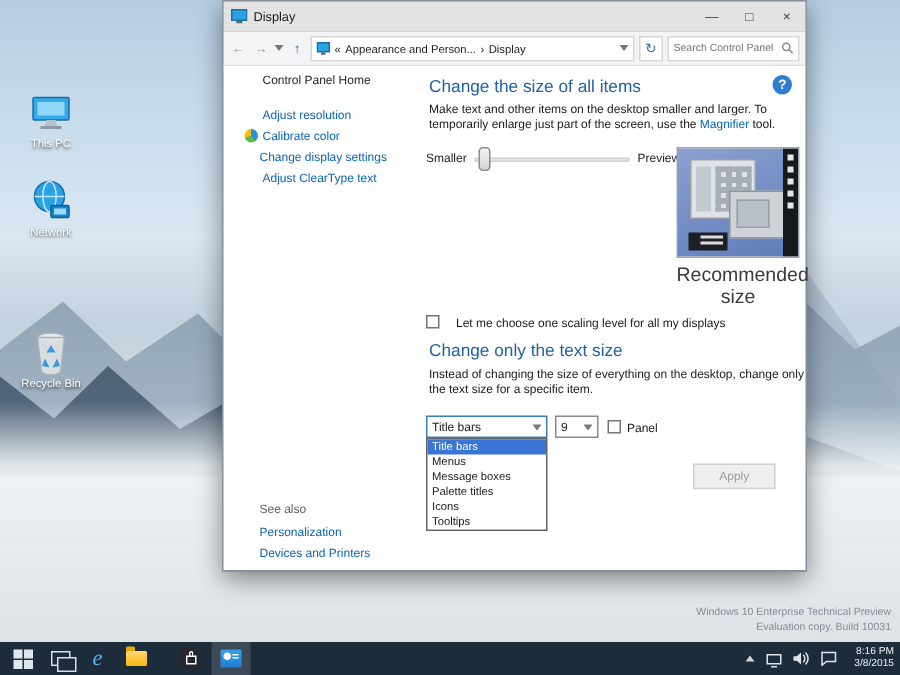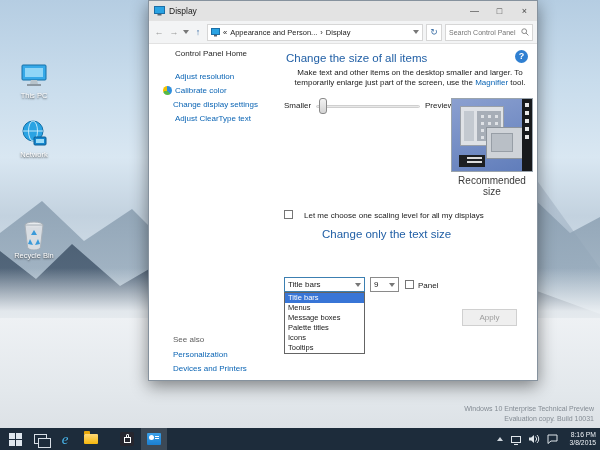--- a/index.html
+++ b/index.html
@@ -64,44 +64,44 @@
   .sb-link1 { left:26px; top:28px; } .sb-link2 { left:26px; top:42px; }
   .sb-link3 { left:24px; top:56px; } .sb-link4 { left:26px; top:70px; }
   .cal-icon { left:14px; top:42px; width:9px; height:9px; border-radius:50%;
     background:conic-gradient(#2f8fdd 0 40%, #58b947 40% 70%, #f2c200 70% 100%); }
   .see-title { left:24px; top:291px; color:#5e5e5e; }
   .see-link1 { left:24px; top:306px; } .see-link2 { left:24px; top:320px; }
 
   .helpbtn { right:9px; top:6px; width:13px; height:13px; border-radius:50%;
     background:#2f7fd1; color:#fff; font-size:9px; font-weight:bold; text-align:center; line-height:13px; }
   .h1 { left:137px; top:8px; font-size:11.5px; color:#2260a6; }
-  .p1 { left:137px; top:24px; width:248px; line-height:10px;text-align:center; }
+  .p1 { left:137px; top:24px; width:248px; line-height:10px; }
   .sl-left { left:135px; top:57px; } .sl-right { left:276px; top:57px; }
   .sl-track { left:167px; top:61px; width:104px; height:3px; background:#e8e8e8;
     border:1px solid #cfcfcf; border-radius:2px; }
   .sl-thumb { left:170px; top:54px; width:8px; height:16px; border-radius:3px;
     background:linear-gradient(180deg,#f4f4f4,#d3d3d3); border:1px solid #8a8a8a; }
   .preview { left:302px; top:54px; width:82px; height:74px; border:1px solid #9aa4ad;
     background:linear-gradient(160deg,#8ba0d0,#5f7cba); overflow:hidden; }
   .pv-win1 { position:absolute; left:8px; top:7px; width:44px; height:40px; background:#dfe2e6; border:1px solid #9aa0a8; }
   .pv-grid { position:absolute; left:16px; top:4px; width:24px; height:30px;
     background:repeating-linear-gradient(90deg,#9aa2ac 0 4px,transparent 4px 7px),
                repeating-linear-gradient(180deg,#9aa2ac 0 4px,transparent 4px 7px); opacity:.8; }
   .pv-pane { position:absolute; left:3px; top:4px; width:10px; height:30px; background:#c3c9d0; }
   .pv-win2 { position:absolute; left:34px; top:28px; width:38px; height:32px; background:#cfd3d8; border:1px solid #8d949c; }
   .pv-win2 i { position:absolute; left:4px; top:5px; right:10px; bottom:6px; background:#b9bfc6; border:1px solid #979ea6; display:block; }
   .pv-task { position:absolute; right:0; top:0; width:10px; height:100%; background:#17191c; }
   .pv-task b { display:block; width:4px; height:4px; background:#e8e8e8; margin:4px auto 0; }
   .pv-menu { position:absolute; left:7px; top:56px; width:26px; height:12px; background:#1d1f22; }
   .pv-menu i { display:block; height:2px; background:#dcdcdc; margin:2px 3px 0 8px; }
-  .pv-cap { left:302px; top:131px; width:82px; text-align:center; font-size:10px; color:#3a3a3a; }
+  .pv-cap { left:302px; top:131px; width:82px; text-align:center; font-size:13px; color:#3a3a3a; }
 
   .cb { width:9px; height:9px; background:#fff; border:1px solid #757575; }
   .cb1 { left:135px; top:166px; } .cb1-lbl { left:155px; top:167px; }
-  .h2 { left:137px; top:184px; font-size:11.5px; color:#2260a6;margin-left:36px; }
+  .h2 { left:137px; top:184px; font-size:11.5px; color:#2260a6; }
   .p2 { left:137px; top:201px; width:250px; line-height:10px; }
   .combo { height:15px; background:#fff; display:flex; align-items:center; font-size:8px; }
   .combo .val { flex:1; padding-left:3px; }
   .combo .arr { width:12px; display:flex; align-items:center; justify-content:center; }
   .combo1 { left:135px; top:233px; width:81px; border:1px solid #3c7fb1; }
   .combo2 { left:221px; top:233px; width:29px; border:1px solid #8a8a8a; }
   .cb2 { left:256px; top:236px; } .cb2-lbl { left:269px; top:237px; }
   .droplist { left:135px; top:248px; width:81px; background:#fff; border:1px solid #646464; z-index:9; }
   .droplist .opt { height:10px; line-height:10px; padding-left:3px; font-size:7.5px; color:#1a1a1a; }
   .droplist .opt.sel { background:#3875d6; color:#fff; }
@@ -266,20 +266,21 @@
           <i></i>
           <i></i>
         </div>
     </div>
     <div class="abs pv-cap">Recommended size</div>
 
     <div class="abs cb cb1"></div>
     <span class="abs cb1-lbl">Let me choose one scaling level for all my displays</span>
 
     <div class="abs h2">Change only the text size</div>
+    <div class="abs p2">Instead of changing the size of everything on the desktop, change only the text size for a specific item.</div>
 
     <div class="abs combo combo1">
       <span class="val">Title bars</span>
       <span class="arr">
           <span class="caret-down"></span>
         </span>
     </div>
     <div class="abs combo combo2">
       <span class="val">9</span>
       <span class="arr">

